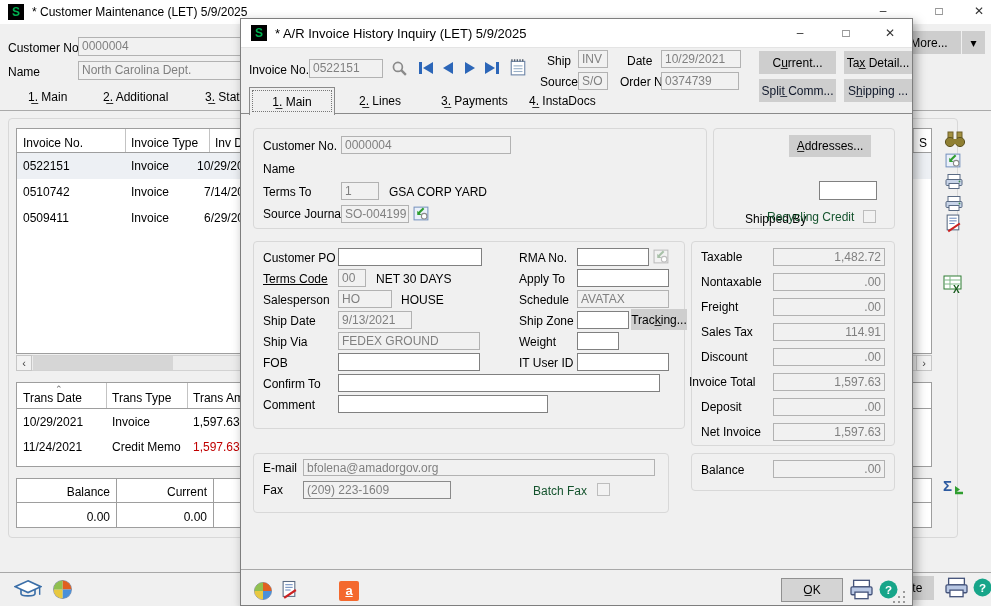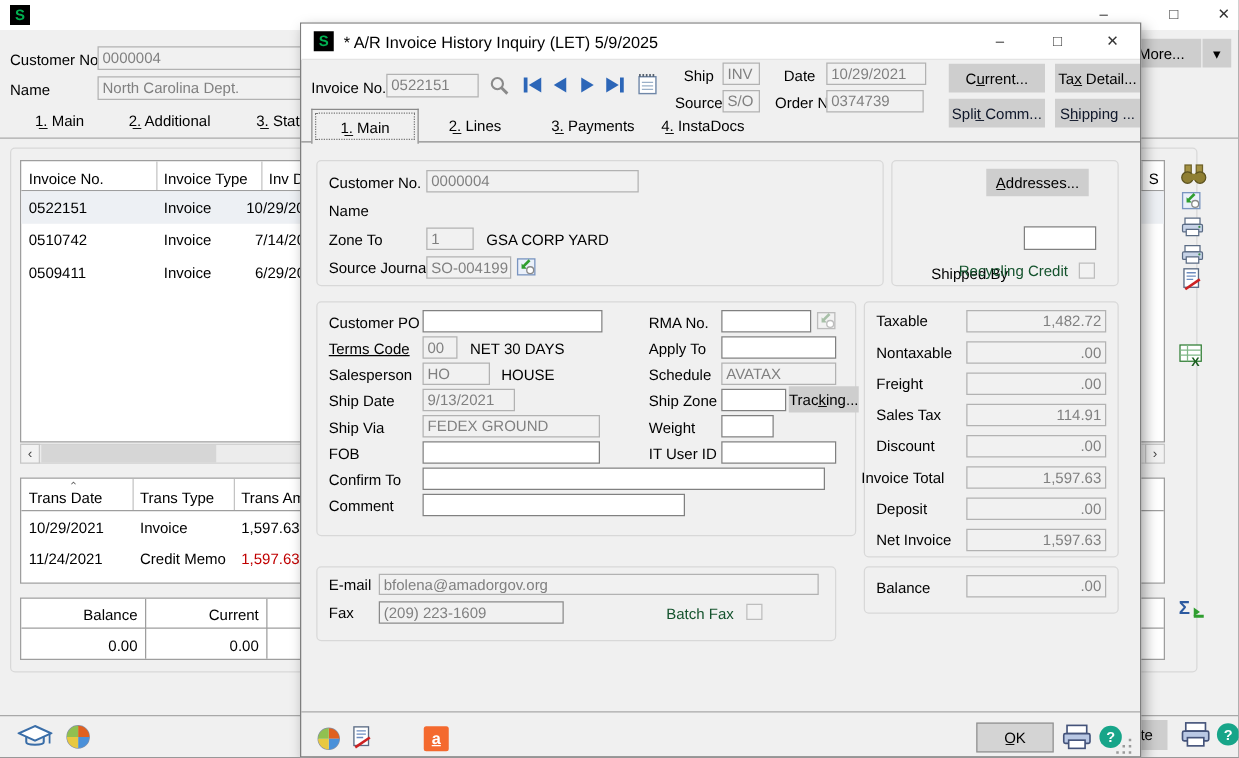--- a/index.html
+++ b/index.html
@@ -44,20 +44,21 @@
   #dlg .titlebar{height:28px;border-bottom:1px solid #e4e4e4;}
 </style>
 </head>
 <body>
 
 <div id="screen">
 
   <div class="abs" id="bg-window" style="left:0;top:0;width:991px;height:606px;">
     <div class="titlebar" style="height:24px;">
       <span class="logo" style="left:8px;top:4px;">S</span>
+      <span class="lbl" style="left:32px;top:5px;">* Customer Maintenance (LET) 5/9/2025</span>
       <span class="wctl" style="left:872px;top:2px;">–</span>
       <span class="wctl" style="left:928px;top:2px;">□</span>
       <span class="wctl" style="left:968px;top:2px;">✕</span>
     </div>
 
     <span class="lbl" style="left:8px;top:41px;">Customer No.</span>
     <div class="fld" style="left:78px;top:37px;width:254px;height:19px;">0000004</div>
     <span class="lbl" style="left:8px;top:65px;">Name</span>
     <div class="fld" style="left:78px;top:61px;width:254px;height:19px;">North Carolina Dept.</div>
 
@@ -293,21 +294,21 @@
       <span>1̲. Main</span>
     </div>
     <span class="tabtxt" style="left:118px;top:75px;">2̲. Lines</span>
     <span class="tabtxt" style="left:200px;top:75px;">3̲. Payments</span>
     <span class="tabtxt" style="left:288px;top:75px;">4̲. InstaDocs</span>
 
     <div class="grp" style="left:12px;top:109px;width:454px;height:101px;"></div>
     <span class="lbl" style="left:22px;top:120px;">Customer No.</span>
     <div class="fld" style="left:100px;top:117px;width:170px;height:18px;">0000004</div>
     <span class="lbl" style="left:22px;top:143px;">Name</span>
-    <span class="lbl" style="left:22px;top:166px;">Zone To</span>
+    <span class="lbl" style="left:22px;top:166px;">Terms To</span>
     <div class="fld" style="left:100px;top:163px;width:38px;height:18px;">1</div>
     <span class="lbl" style="left:148px;top:166px;">GSA CORP YARD</span>
     <span class="lbl" style="left:22px;top:188px;">Source Journal</span>
     <div class="fld" style="left:100px;top:186px;width:68px;height:18px;">SO-004199</div>
     <div class="abs" style="left:172px;top:186px;">
       <svg width="17" height="17" viewBox="0 0 16 16">
           <rect x="1" y="2" width="13" height="12" fill="#eaf0fa" stroke="#7a95c0"></rect>
           <path d="M10 3 L5 8" stroke="#2f9e2f" stroke-width="2"></path>
           <polygon points="4,9.5 4,5.5 8,9.5" fill="#2f9e2f"></polygon>
           <circle cx="10.5" cy="10.5" r="2.6" fill="#fff" stroke="#8a8a8a"></circle>

